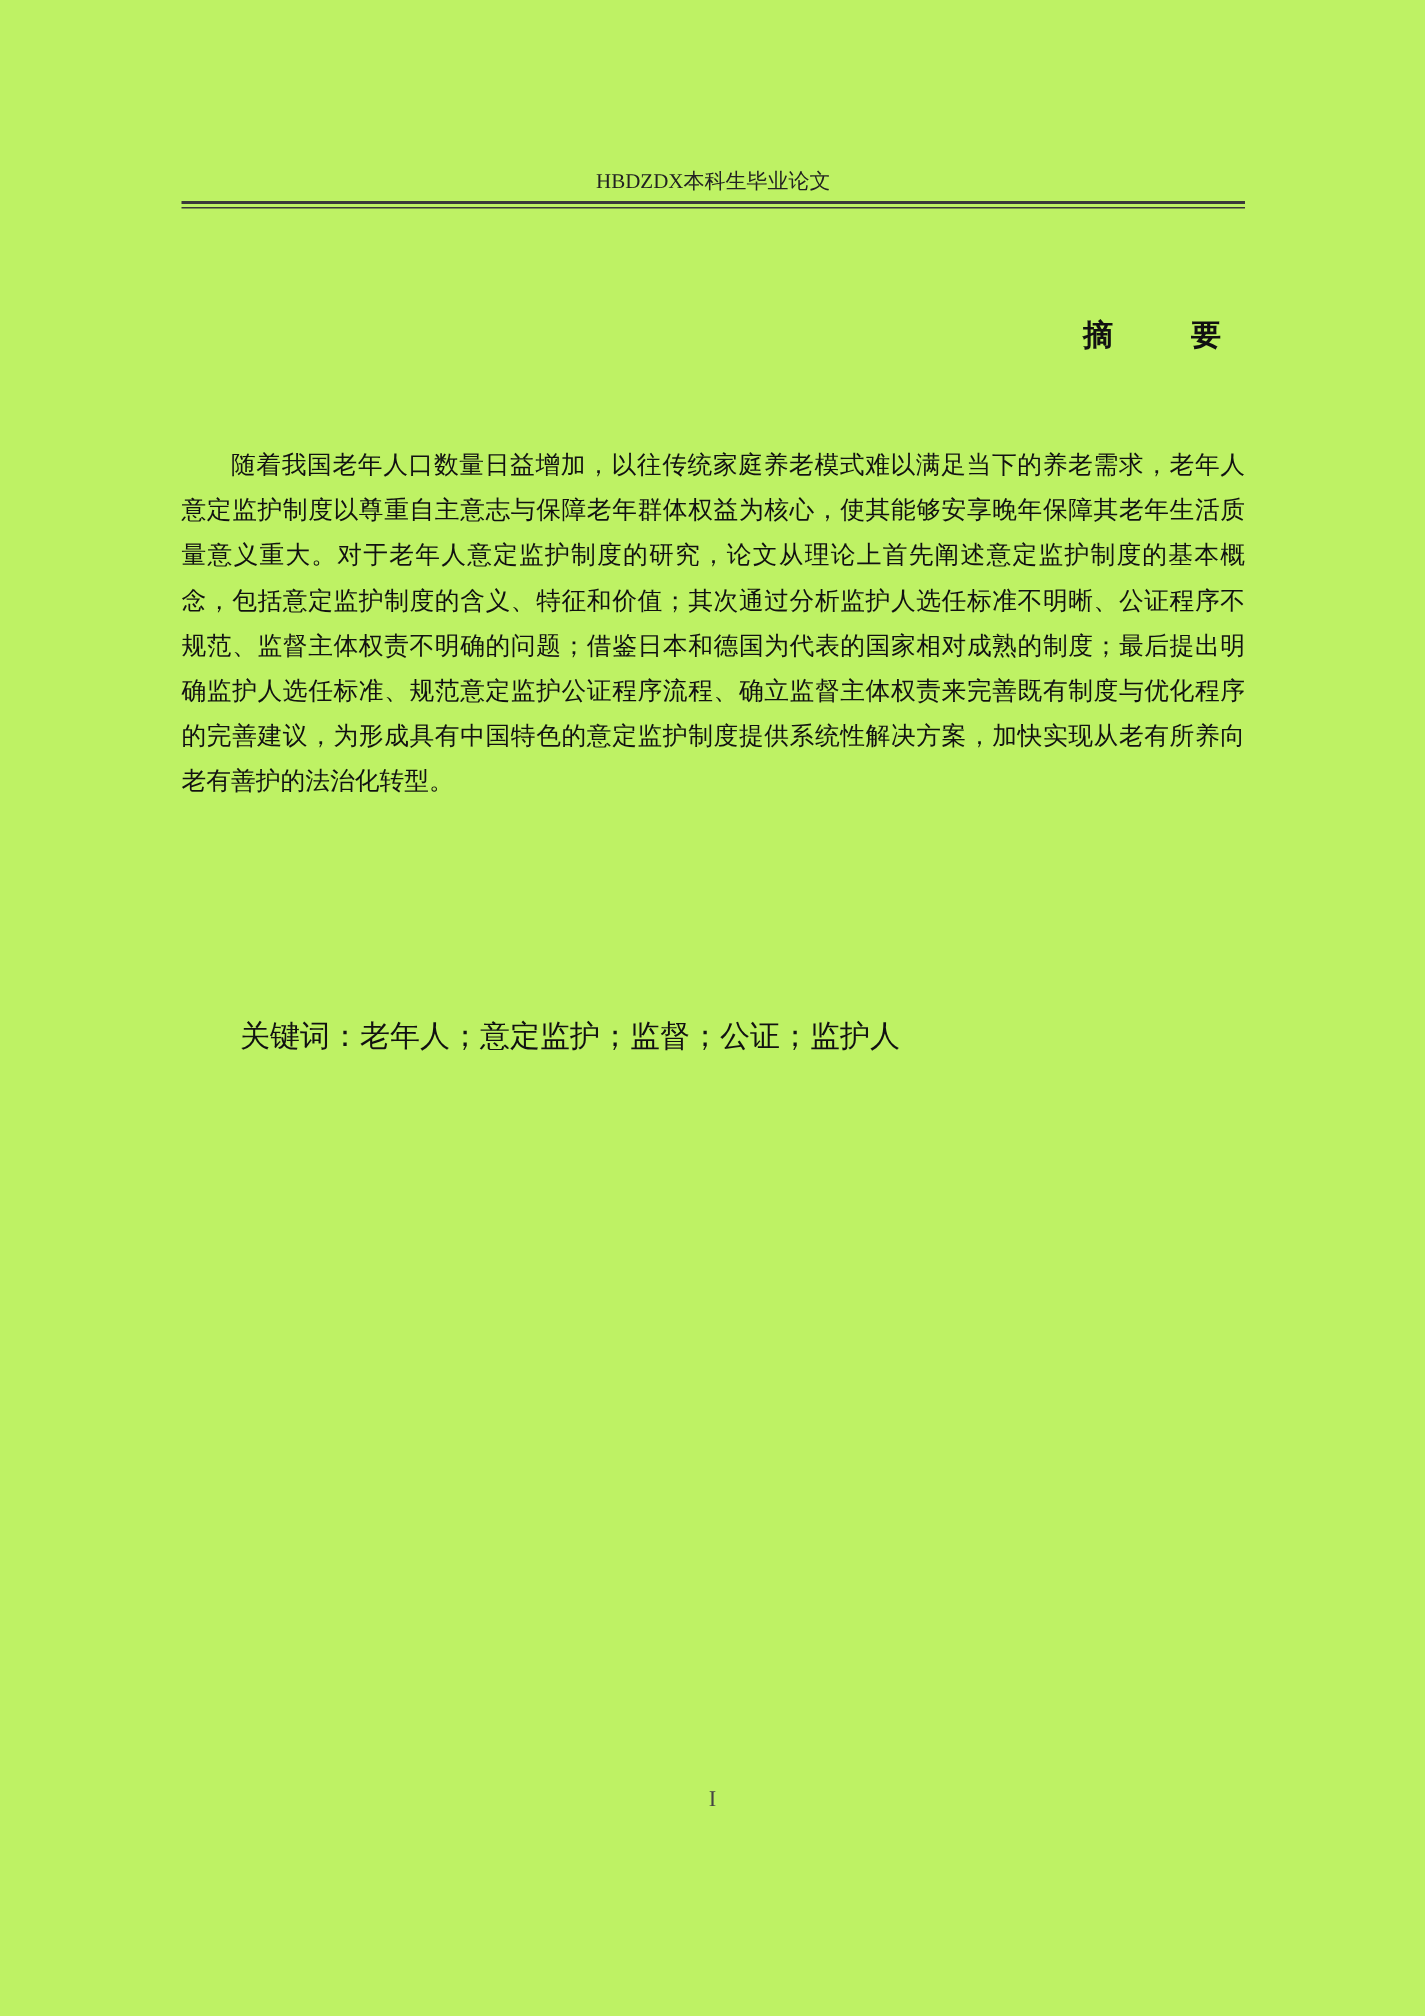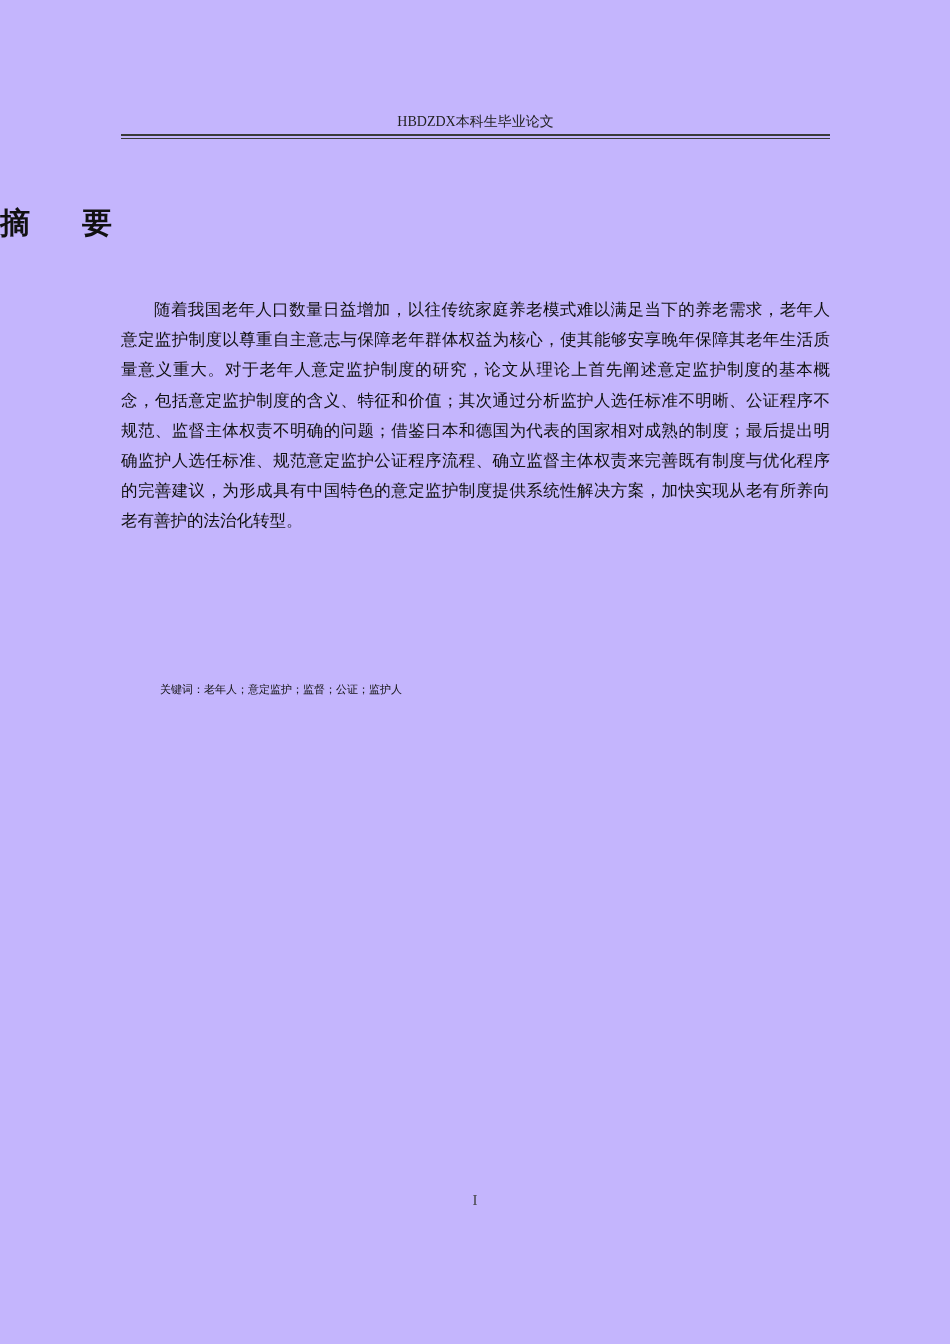--- a/index.html
+++ b/index.html
@@ -12,21 +12,21 @@
       height: 1344px;
       position: relative;
       overflow: hidden;
       font-family: "DejaVu Serif", "Liberation Serif", serif;
       color: #111111;
     }
     .page {
       position: absolute;
       left: 0; top: 0;
       width: 950px; height: 1344px;
-      background: #c4b5fd;
+      background: #bef264;
     }
     .header {
       position: absolute;
       left: 121px;
       top: 113px;
       width: 709px;
       text-align: center;
       font-size: 14px;
       line-height: 18px;
       color: #222;
@@ -43,24 +43,24 @@
       position: absolute; left: 0; top: 0; width: 100%; height: 2px; background: #3a3a3a;
     }
     .header-rule .thin {
       position: absolute; left: 0; top: 4px; width: 100%; height: 1px; background: #3a3a3a;
     }
     .title {
       position: absolute;
       left: 0;
       top: 205px;
       width: 814px;
-      text-align: left;
+      text-align: right;
       font-family: "DejaVu Sans", "Liberation Sans", sans-serif;
       font-weight: bold;
-      font-size: 30px;
+      font-size: 20px;
       line-height: 36px;
       letter-spacing: 0;
     }
     .title span { display: inline-block; }
     .title .gap { width: 52px; }
     .abstract {
       position: absolute;
       left: 121px;
       top: 295px;
       width: 709px;
@@ -69,21 +69,21 @@
       text-align: justify;
       text-indent: 2em;
       margin: 0;
       color: #111;
       font-family: Liberation Serif, serif;
     }
     .keywords {
       position: absolute;
       left: 160px;
       top: 675px;
-      font-size: 11px;
+      font-size: 20px;
       line-height: 30px;
       color: #111;
     }
     .page-number {
       position: absolute;
       left: 0;
       top: 1190px;
       width: 950px;
       text-align: center;
       font-size: 15px;

